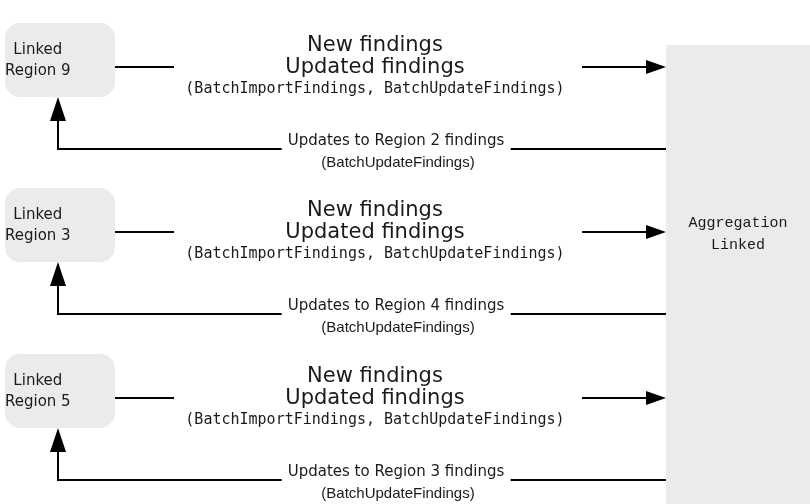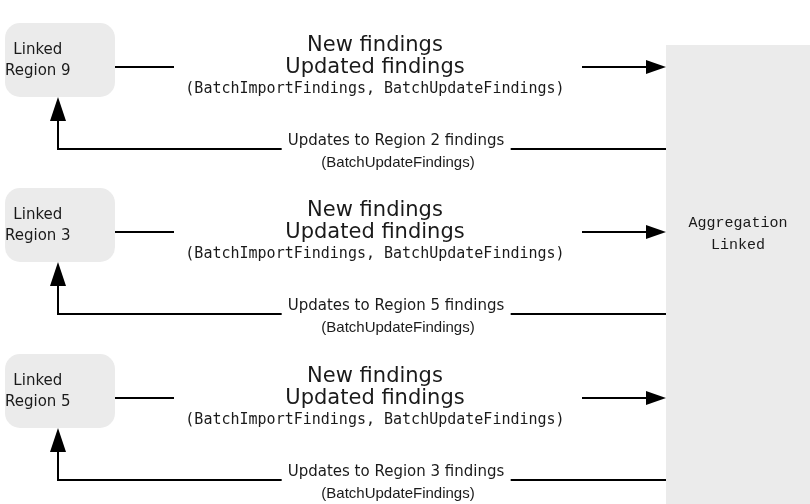--- a/index.html
+++ b/index.html
@@ -173,21 +173,21 @@
     </div>
     <div class="line-h out-stub"></div>
     <div class="fwd-text">
       <div class="lbl">New findings</div>
       <div class="lbl">Updated findings</div>
       <div class="code">(BatchImportFindings, BatchUpdateFindings)</div>
     </div>
     <div class="line-h fwd-line"></div>
     <div class="fwd-head"></div>
     <div class="line-h ret-line"></div>
-    <div class="ret-label">Updates to Region 5 findings</div>
+    <div class="ret-label">Updates to Region 4 findings</div>
     <div class="ret-code">(BatchUpdateFindings)</div>
     <div class="up-line"></div>
     <div class="up-head"></div>
   </div>
 
   <div class="row row-3">
     <div class="linked-box">
       <div>
         <span>Linked</span><br>
         <span>Region 5</span>

